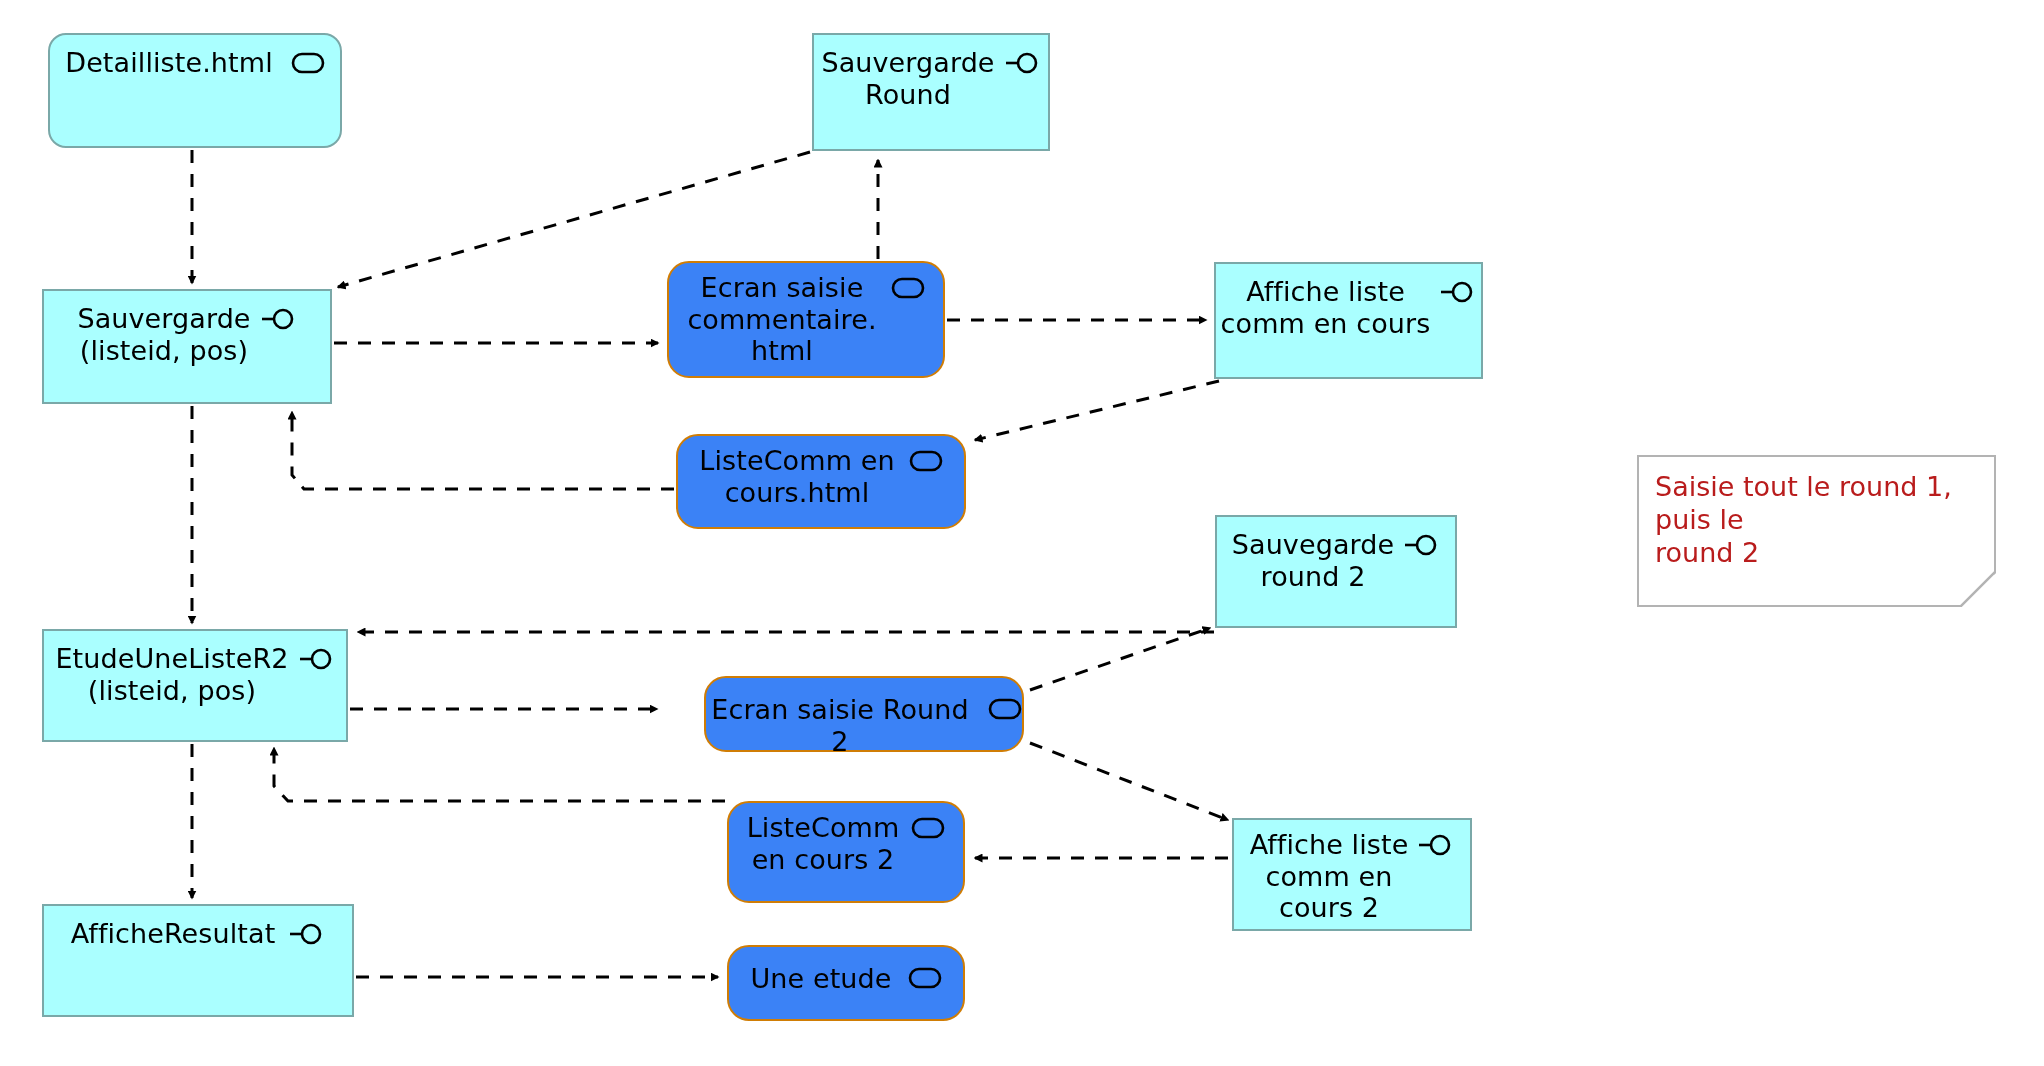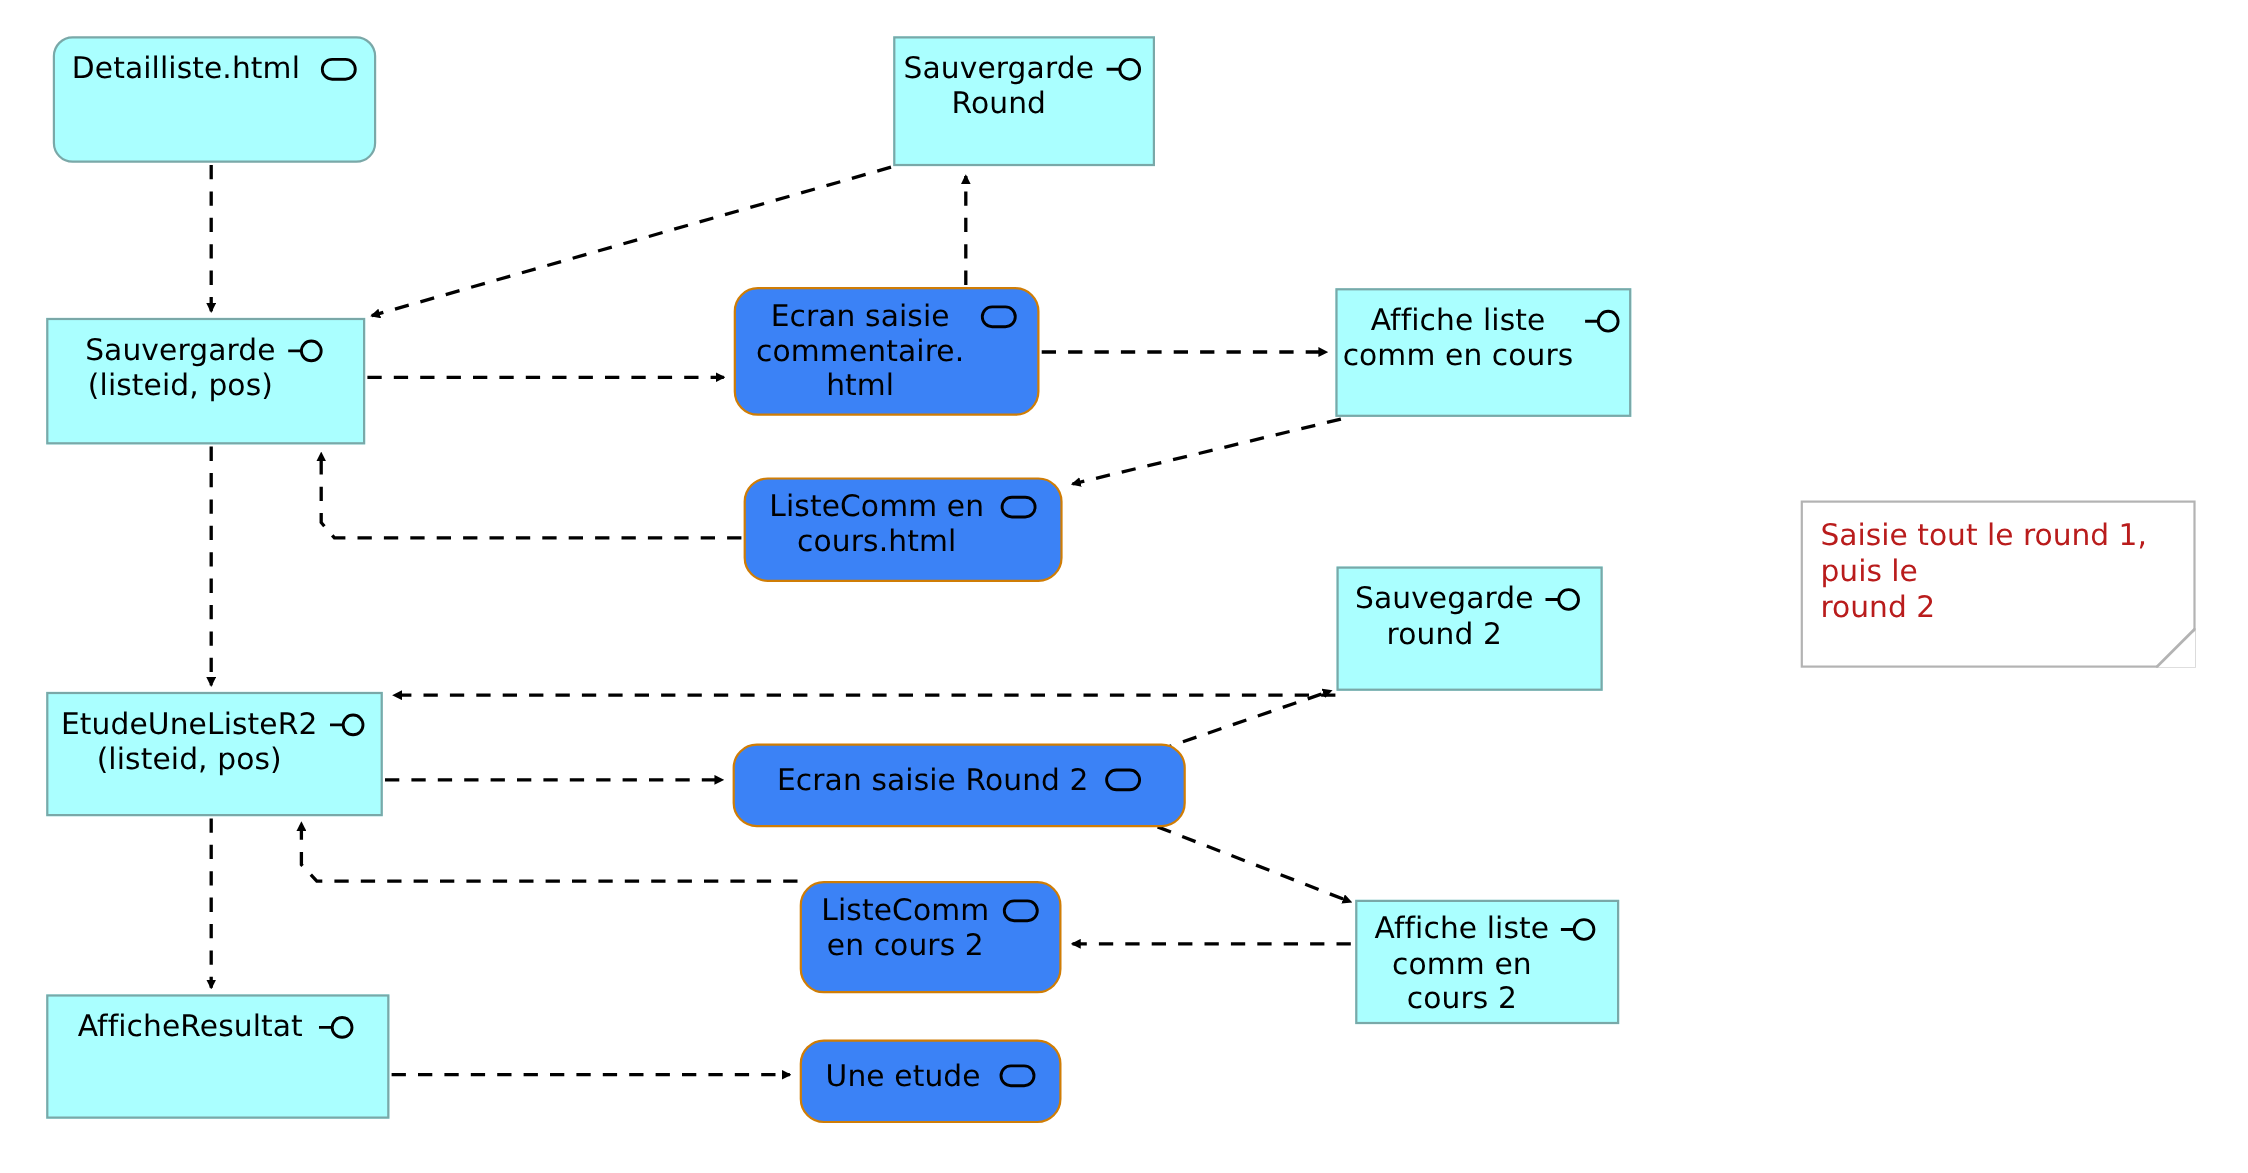--- a/index.html
+++ b/index.html
@@ -249,21 +249,21 @@
 (listeid, pos)</span>
       <span class="node-icon" style="margin-left:10px; margin-top:4px;">
         <svg width="36" height="24" viewBox="0 0 36 24" xmlns="http://www.w3.org/2000/svg">
           <line x1="1" y1="12" x2="13" y2="12" stroke="#000000" stroke-width="2.6"></line>
           <circle cx="22" cy="12" r="9" fill="none" stroke="#000000" stroke-width="2.6"></circle>
         </svg>
       </span>
     </div>
   </div>
 
-  <div class="node orange" style="left:666px; top:676px; width:412px; height:76px;">
+  <div class="node orange" style="left:704px; top:676px; width:320px; height:76px;">
     <div class="node-inner" style="padding-top:16px;">
       <span class="node-label">Ecran saisie Round 2</span>
       <span class="node-icon" style="margin-left:14px; margin-top:4px;">
         <svg width="34" height="22" viewBox="0 0 34 22" xmlns="http://www.w3.org/2000/svg">
           <rect x="2" y="2" width="30" height="18" rx="9" ry="9" fill="none" stroke="#000000" stroke-width="2.6"></rect>
         </svg>
       </span>
     </div>
   </div>
 

